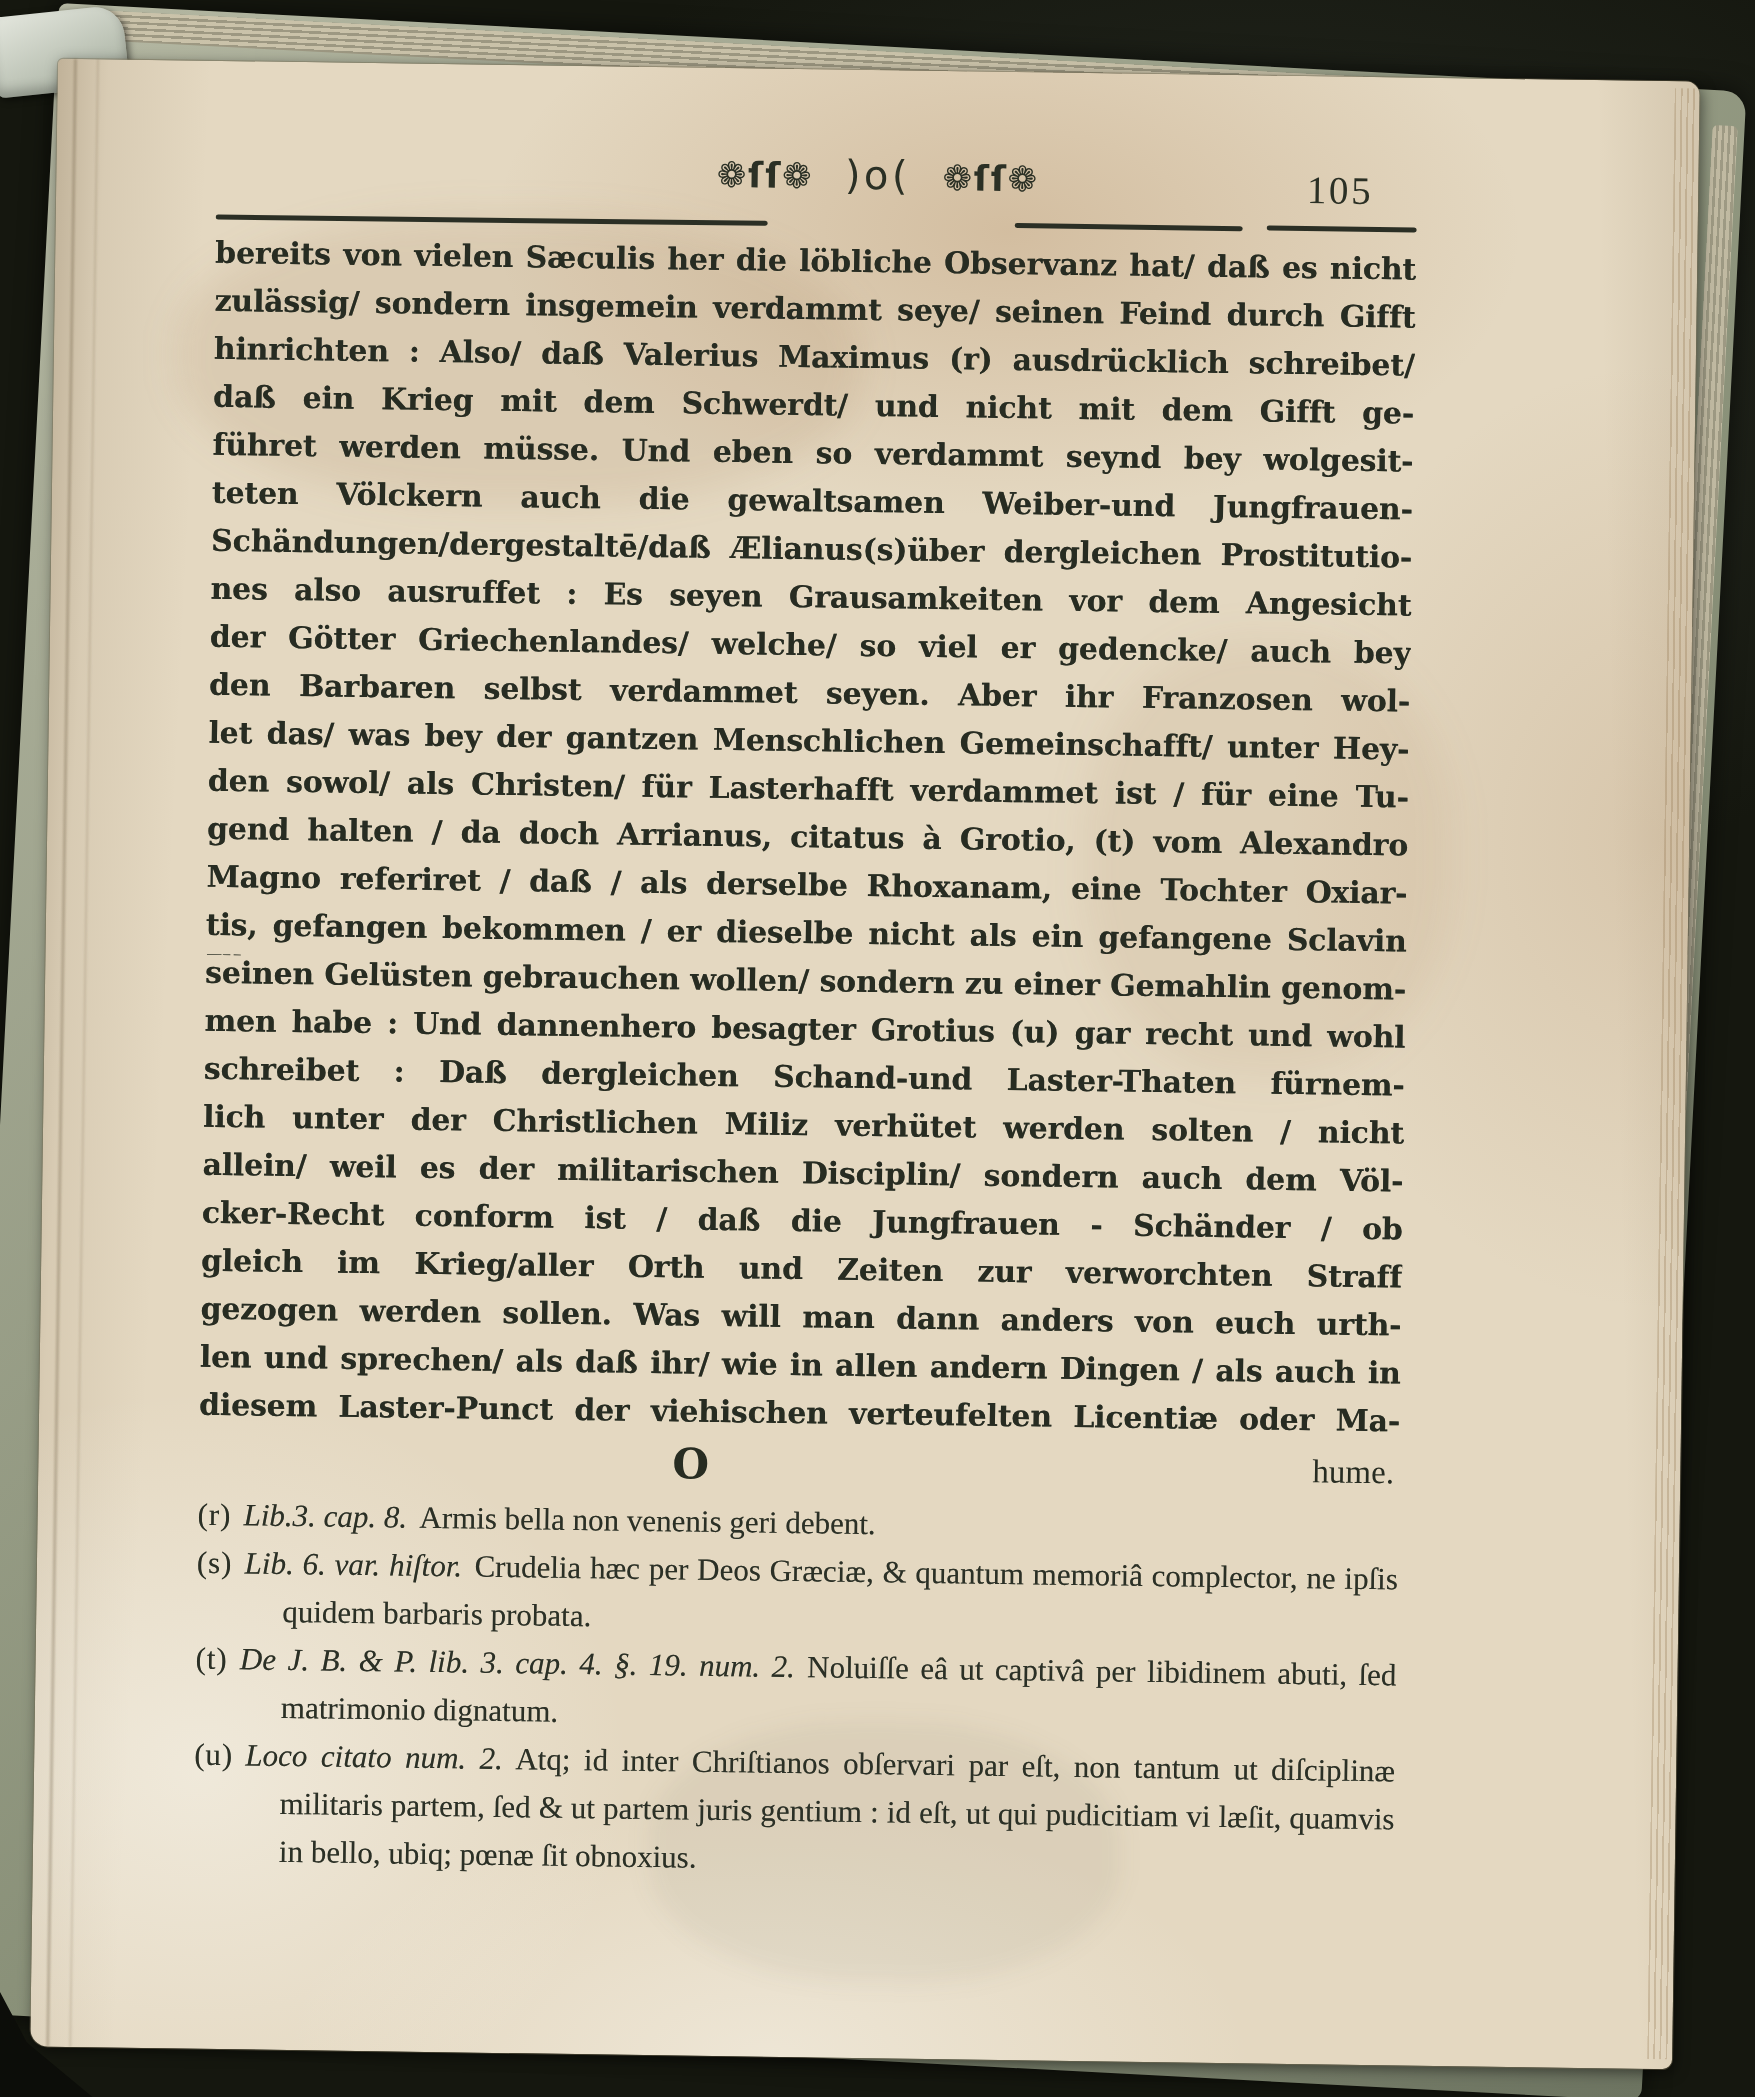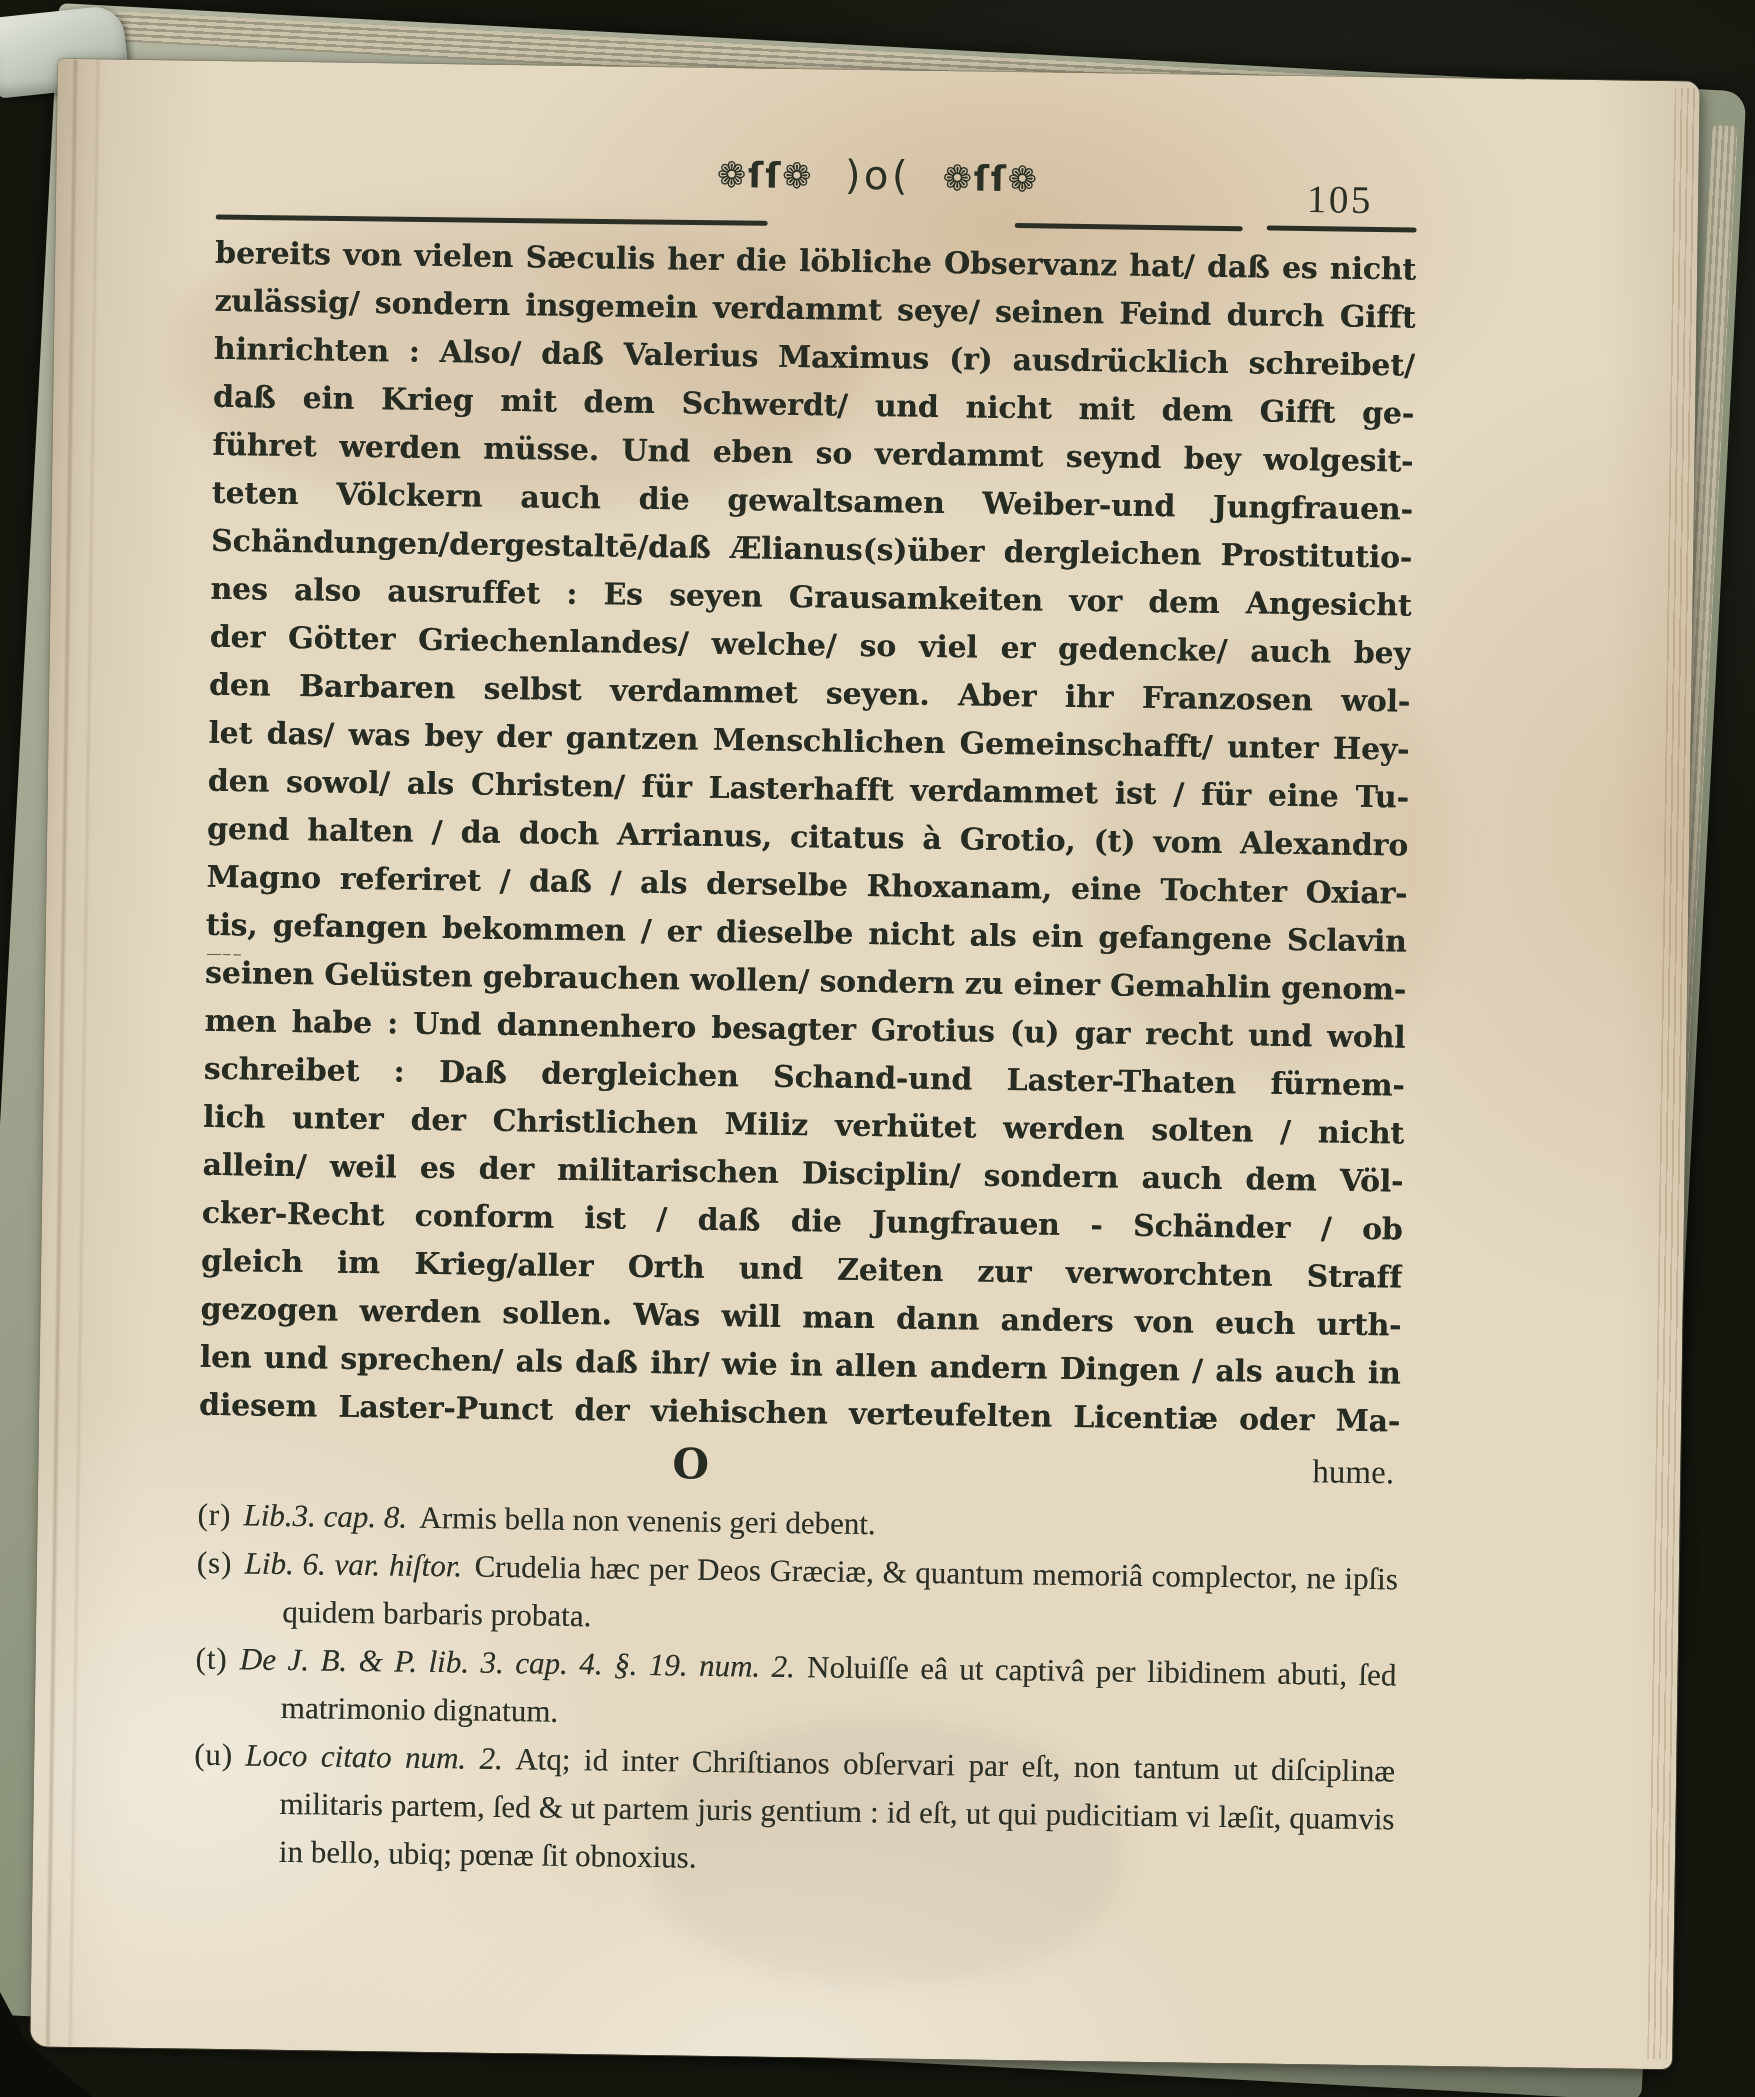--- a/index.html
+++ b/index.html
@@ -42,21 +42,21 @@
   .g2{left:123px;top:149px;width:685px;height:290px;background:rgba(150,108,64,.12);
       filter:blur(17.6px);border-radius:45%;}
   .g3{left:1036px;top:562px;width:369px;height:439px;background:rgba(150,112,70,.09);
       filter:blur(19.3px);border-radius:45%;}
   
   .content{position:absolute;left:160px;top:70px;width:1201px;color:#272c22;}
   .header{position:relative;height:79px;}
   .orn{display:block;text-align:center;transform:translateX(61px);padding-top:12.3px;
     font:700 35px "DejaVu Sans",sans-serif;letter-spacing:1.8px;color:#2b3025;}
   .orn-mid{font-weight:400;margin:0 17.6px;font-size:40px;letter-spacing:3.5px;}
-  .pagenum{position:absolute;right:44px;top:30px;font:400 39px "Liberation Serif",serif;
+  .pagenum{position:absolute;right:44px;top:21px;font:400 39px "Liberation Serif",serif;
     letter-spacing:2.6px;color:#2b3025;}
   .rules{position:relative;height:7px;margin-top:3.5px;}
   .rules span{position:absolute;height:5.3px;background:#2b2f25;border-radius:2.6px;}
   .r1{left:0;width:46%;transform:rotate(-0.15deg);}
   .r2{left:66.5%;width:19%;top:-1.8px;}
   .r3{left:87.5%;width:12.5%;top:-2.6px;}
   .body{margin-top:14px;}
   .bline{height:48px;line-height:48px;overflow:hidden;
     font:700 30px "DejaVu Serif",serif;letter-spacing:-0.2px;
     text-align:justify;text-align-last:justify;

